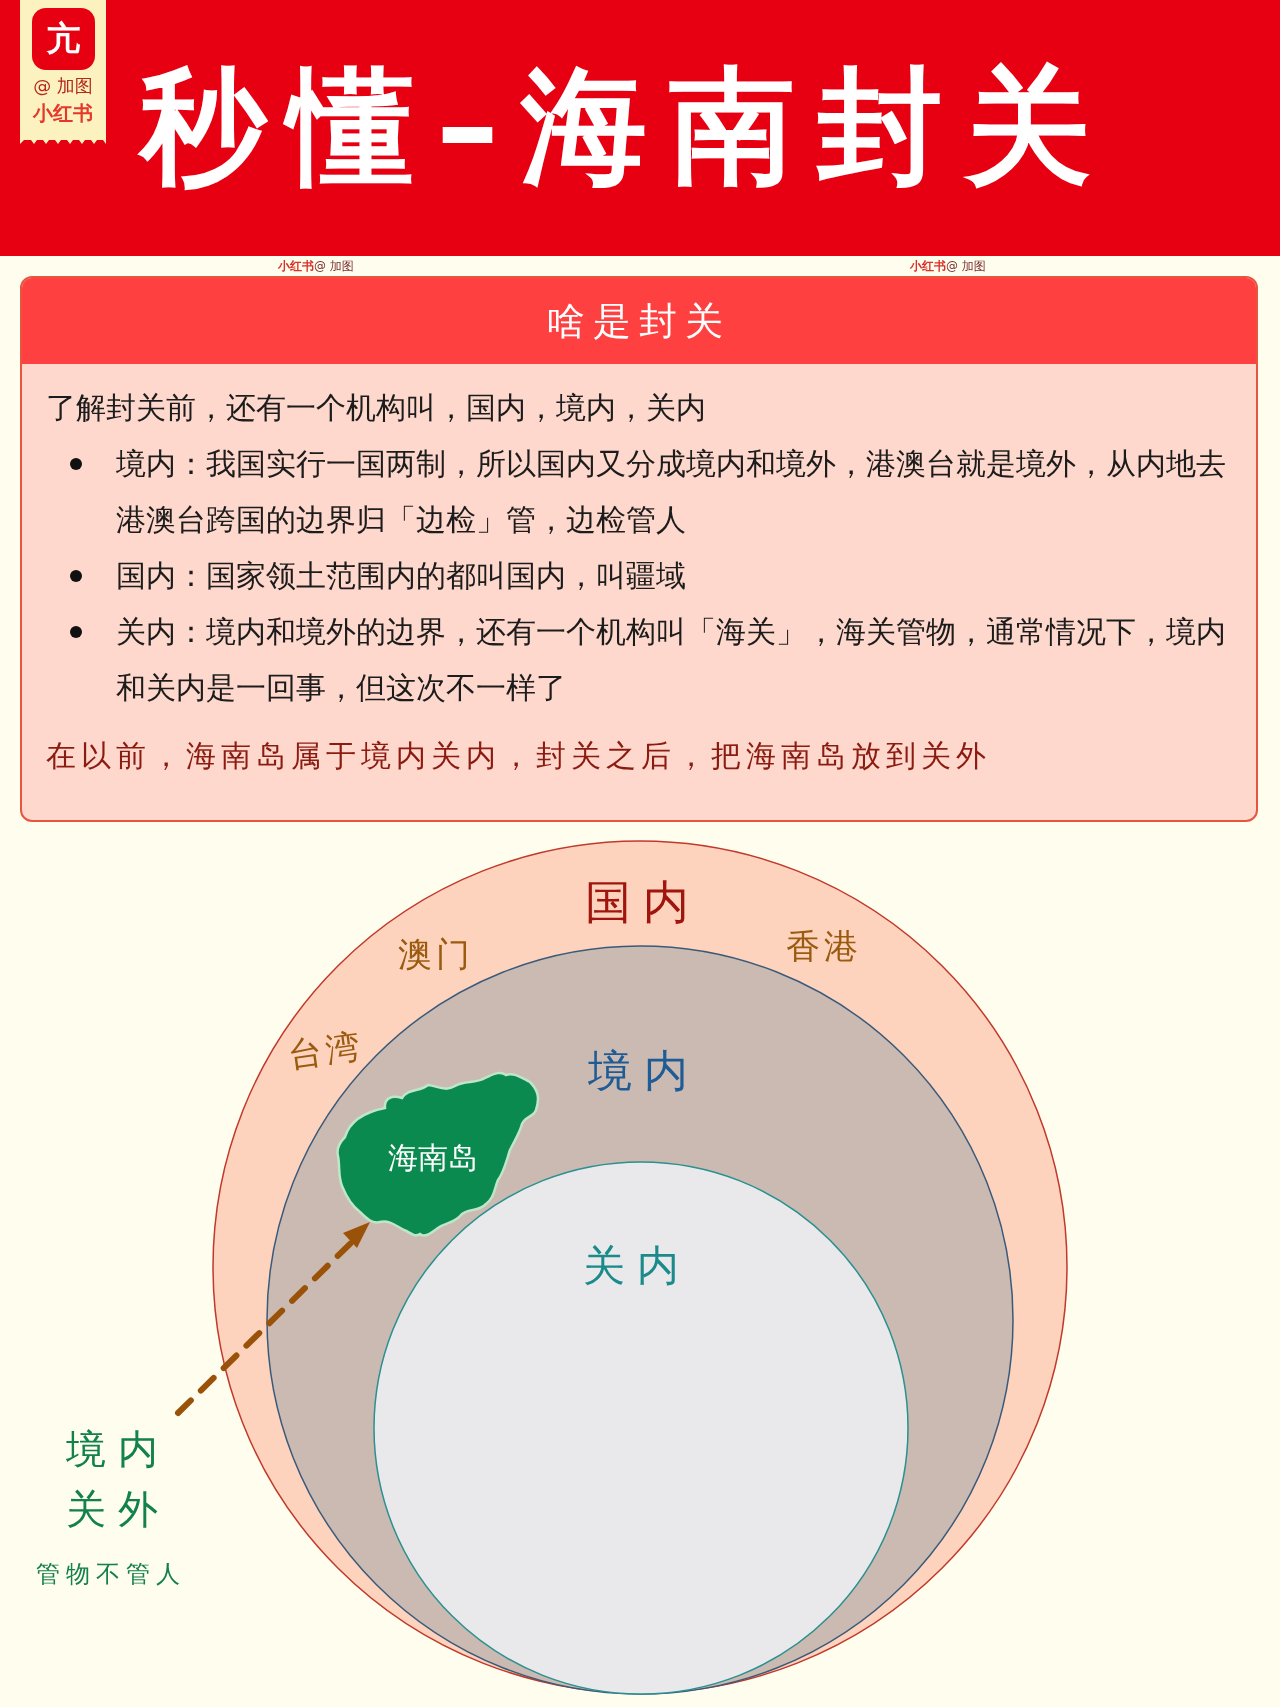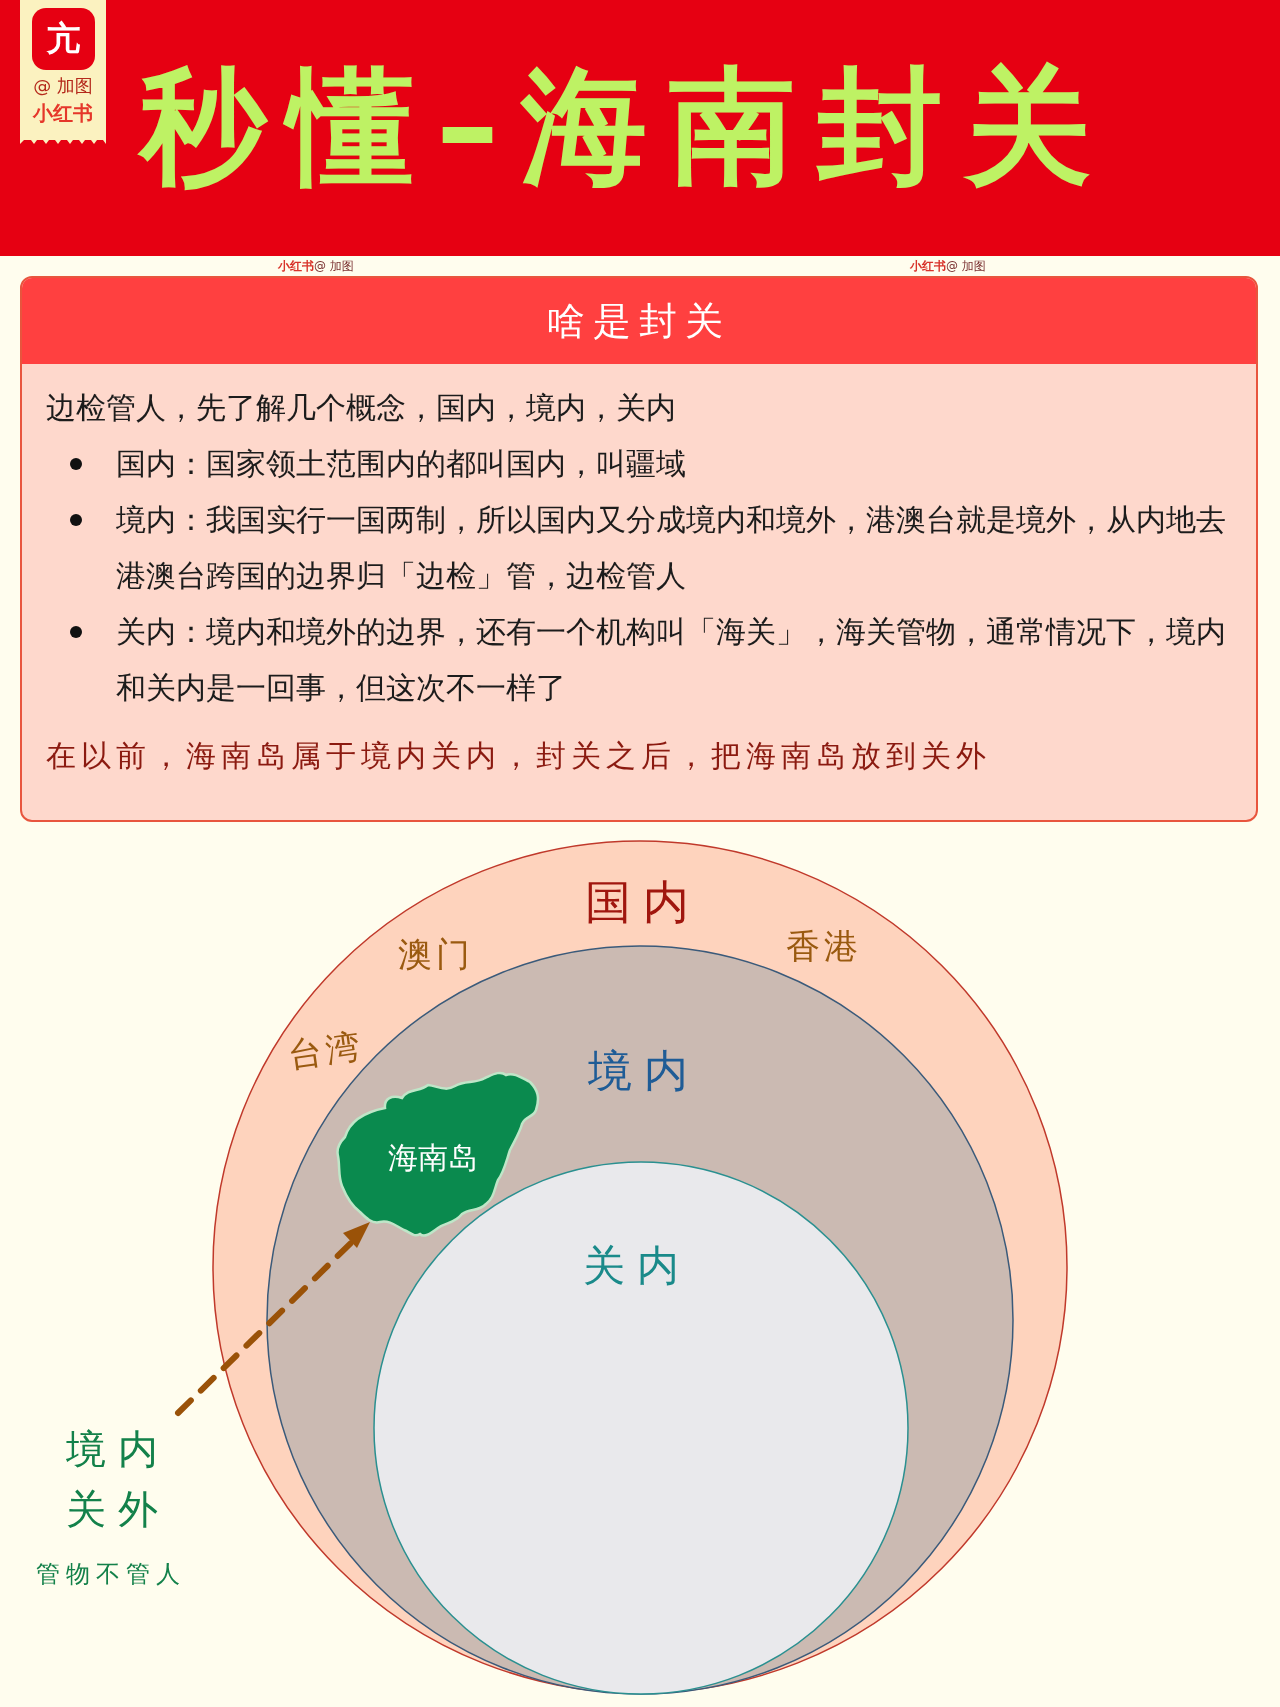--- a/index.html
+++ b/index.html
@@ -26,21 +26,21 @@
     .badge-at {
       position: absolute; left: 20px; top: 74px; width: 86px; text-align: center;
       font-size: 18px; color: #b52a1c;
     }
     .badge-brand {
       position: absolute; left: 20px; top: 100px; width: 86px; text-align: center;
       font-size: 20px; font-weight: bold; color: #e5372a;
     }
     .title {
       position: absolute; left: 140px; top: 52px; height: 150px;
-      font-size: 126px; font-weight: bold; color: #bef264; letter-spacing: 22px;
+      font-size: 126px; font-weight: bold; color: #ffffff; letter-spacing: 22px;
       line-height: 150px; white-space: nowrap;
     }
     .watermark {
       position: absolute; top: 258px; font-size: 12px; color: #7a3030; white-space: nowrap;
     }
     .watermark b { color: #d8332a; }
 
     .card {
       position: absolute; left: 20px; top: 276px; width: 1238px; height: 546px;
       border: 2px solid #e8553e; border-radius: 12px; overflow: hidden;
@@ -84,24 +84,24 @@
 <div class="watermark" style="left:278px;">
   <b>小红书</b><span>@ 加图</span>
 </div>
 <div class="watermark" style="left:910px;">
   <b>小红书</b><span>@ 加图</span>
 </div>
 
 <div class="card">
   <div class="card-head">啥是封关</div>
   <div class="card-body">
-    <div class="intro">边检管人，先了解几个概念，国内，境内，关内</div>
+    <div class="intro">了解封关前，还有一个机构叫，国内，境内，关内</div>
     <ul class="bullets">
+      <li><span class="dot"></span><span>境内：我国实行一国两制，所以国内又分成境内和境外，港澳台就是境外，从内地去港澳台跨国的边界归「边检」管，边检管人</span></li>
       <li><span class="dot"></span><span>国内：国家领土范围内的都叫国内，叫疆域</span></li>
-      <li><span class="dot"></span><span>境内：我国实行一国两制，所以国内又分成境内和境外，港澳台就是境外，从内地去港澳台跨国的边界归「边检」管，边检管人</span></li>
       <li><span class="dot"></span><span>关内：境内和境外的边界，还有一个机构叫「海关」，海关管物，通常情况下，境内和关内是一回事，但这次不一样了</span></li>
     </ul>
     <div class="note">在以前，海南岛属于境内关内，封关之后，把海南岛放到关外</div>
   </div>
 </div>
 
 <div class="diagram">
   <svg width="1280" height="877" viewBox="0 830 1280 877" style="position:absolute;left:0;top:0;">
     <ellipse cx="640" cy="1267" rx="427" ry="426" fill="#fed3bd" stroke="#c0392b" stroke-width="1.5"></ellipse>
     <ellipse cx="640" cy="1320" rx="373" ry="374" fill="#cbbab2" stroke="#3a5a7a" stroke-width="1.5"></ellipse>

